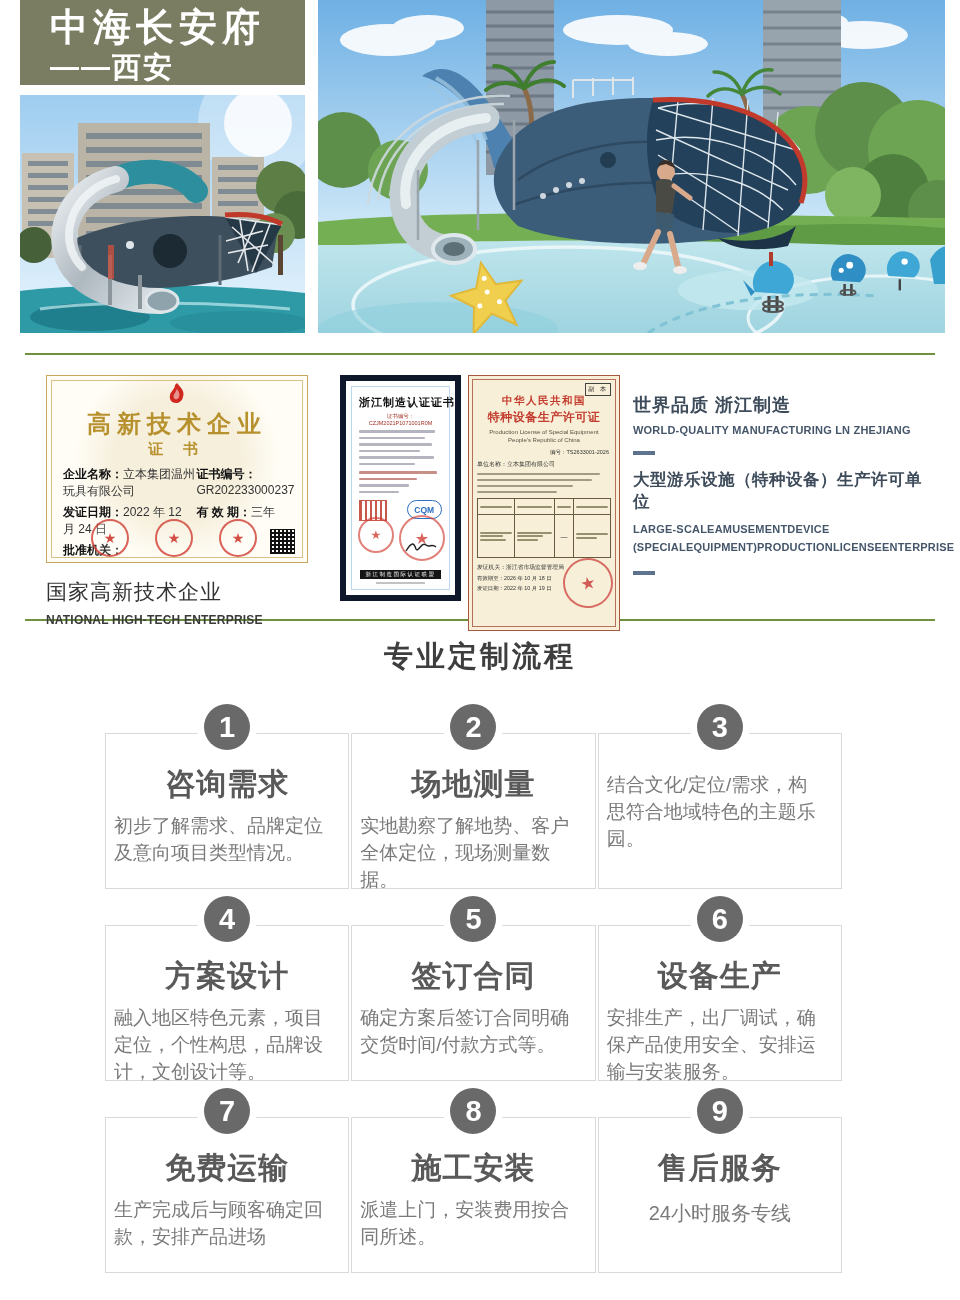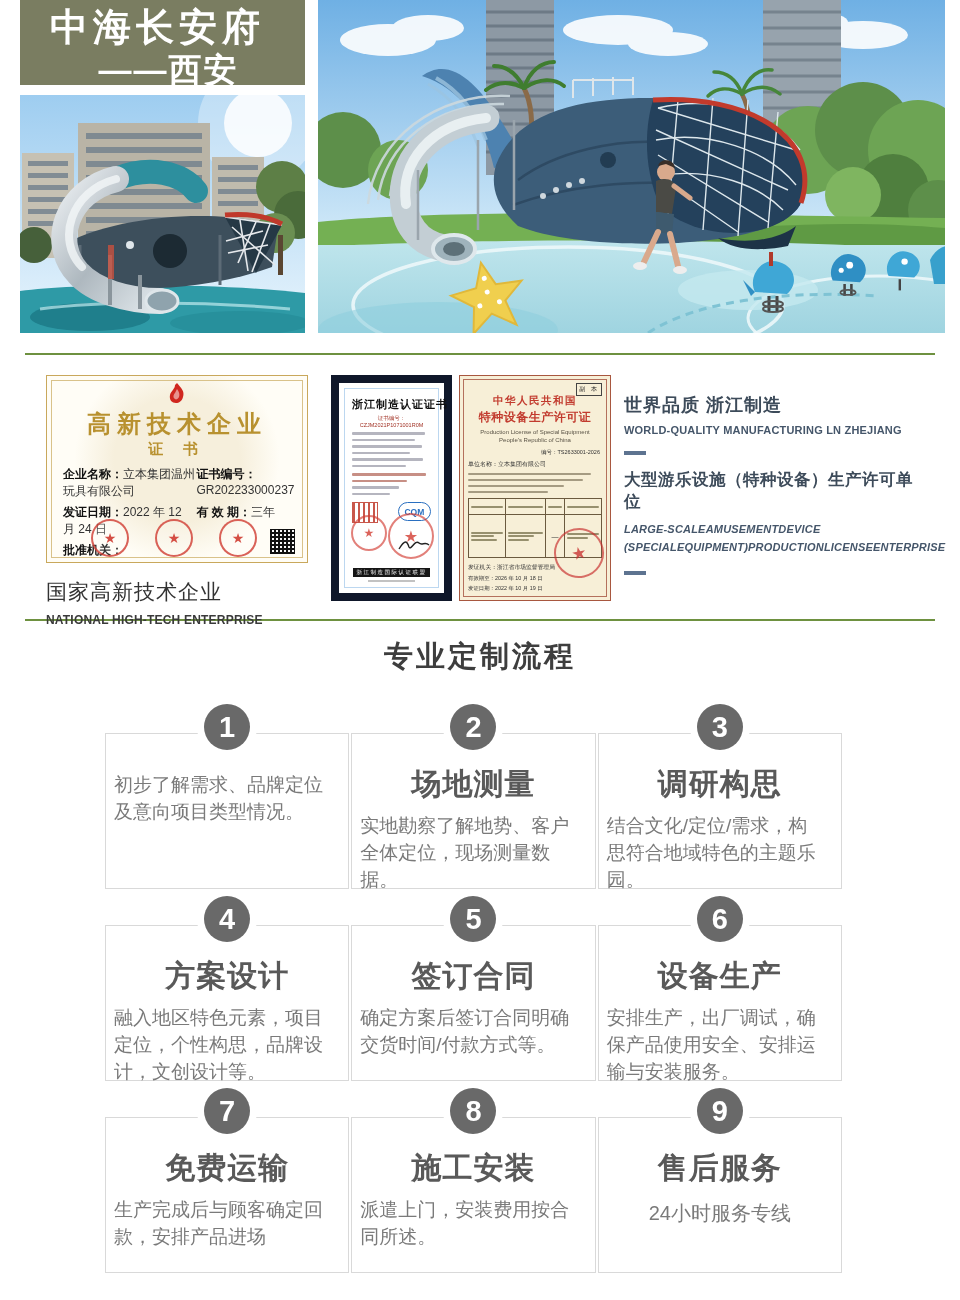--- a/index.html
+++ b/index.html
@@ -6,21 +6,21 @@
   body{
     width:960px;height:1300px;overflow:hidden;background:#ffffff;
     font-family:"Liberation Sans","DejaVu Sans",sans-serif;color:#333;
     position:relative;
   }
   
   .hero{display:flex;padding:0 15px 0 20px;gap:13px;height:333px;}
   .hero-left{width:285px;display:flex;flex-direction:column;}
   .badge{height:85px;background:#7a7d61;color:#fff;box-sizing:border-box;padding:6px 18px 0 30px;}
   .badge-l1{font-size:38px;font-weight:bold;letter-spacing:5px;line-height:1.15;}
-  .badge-l2{font-size:33px;font-weight:bold;text-align:center;margin-top:-2px;letter-spacing:2px;}
+  .badge-l2{font-size:29px;font-weight:bold;text-align:left;margin-top:-2px;letter-spacing:2px;}
   .photo{margin-top:10px;height:238px;overflow:hidden;}
   .render{width:627px;height:333px;overflow:hidden;}
   svg{display:block;}
   
   .divider{height:2px;background:#6e9140;margin:20px 25px 0 25px;}
   .divider2{height:2px;background:#6e9140;margin:12px 25px 0 25px;}
   
   .certs{display:flex;align-items:flex-start;padding:20px 15px 0 46px;height:232px;}
   .cert-col1{width:262px;}
   .cert-gold{position:relative;height:188px;border:1.5px solid #c9a85c;background:#fffdf6;
@@ -35,21 +35,21 @@
   .gold-fields b{color:#111;}
   .stamp-row{position:absolute;left:44px;bottom:5px;display:flex;gap:26px;}
   .stamp{width:34px;height:34px;border-radius:50%;border:2px solid rgba(207,59,49,.8);color:rgba(207,59,49,.9);
     display:flex;align-items:center;justify-content:center;font-size:14px;background:rgba(255,255,255,.15);}
   .qr{position:absolute;right:12px;bottom:8px;width:25px;height:25px;
     background-image:repeating-linear-gradient(0deg,#111 0 2px,transparent 2px 4px),
                      repeating-linear-gradient(90deg,#111 0 2px,#f8f8f8 2px 4px);}
   .cap-cn{font-size:21px;color:#333;letter-spacing:1px;margin-top:15px;}
   .cap-en{font-size:12px;font-weight:bold;color:#3a3a3a;margin-top:7px;letter-spacing:.2px;}
   
-  .cert-blue{width:121px;height:226px;margin-left:23px;border:8px solid #0f172a;background:#fff;
+  .cert-blue{width:121px;height:226px;margin-left:32px;border:6px solid #0f172a;background:#fff;
     box-sizing:border-box;padding:5px;position:relative;}
   .cert-blue .inner{border:1px solid #bcd7f0;height:100%;box-sizing:border-box;position:relative;padding:0 7px;}
   .zj-title{font-family:"Liberation Serif","DejaVu Serif",serif;font-weight:bold;font-size:11px;color:#101010;
     letter-spacing:1px;text-align:center;margin-top:8px;white-space:nowrap;}
   .zj-no{font-size:5.5px;color:#a23326;text-align:center;margin-top:3px;}
   .tl{height:2.5px;background:#b5b5bf;margin-top:4px;border-radius:1px;}
   .tl.red{background:#c78f85;}
   .logos{display:flex;justify-content:space-between;gap:20px;margin-top:7px;}
   .logo-red{width:26px;height:19px;border:1px solid #c03a2c;
     background-image:repeating-linear-gradient(90deg,#c03a2c 0 2px,transparent 2px 5px);opacity:.85;}
@@ -57,21 +57,21 @@
     font-size:8.5px;font-weight:bold;display:flex;align-items:center;justify-content:center;box-sizing:border-box;}
   .zj-stamp-l{position:absolute;left:6px;bottom:36px;width:32px;height:32px;border-radius:50%;
     border:2px solid rgba(210,60,50,.65);color:rgba(210,60,50,.8);display:flex;align-items:center;justify-content:center;font-size:12px;}
   .zj-stamp-r{position:absolute;right:4px;bottom:28px;width:42px;height:42px;border-radius:50%;
     border:2px solid rgba(210,60,50,.65);color:rgba(210,60,50,.8);display:flex;align-items:center;justify-content:center;font-size:16px;}
   .zj-band{position:absolute;left:8px;right:8px;bottom:10px;height:9px;background:#151515;color:#fff;
     font-size:5.5px;line-height:9px;text-align:center;letter-spacing:1.5px;}
   .zj-foot{position:absolute;left:25%;right:25%;bottom:5px;height:2px;background:#c2c2c2;}
   .sig{position:absolute;left:52px;bottom:34px;}
   
-  .cert-lic{width:152px;height:226px;margin-left:7px;background:#f7efd7;border:1px solid #a8573f;
+  .cert-lic{width:152px;height:256px;margin-left:7px;background:#f7efd7;border:1px solid #a8573f;
     box-sizing:border-box;position:relative;padding:6px 8px;}
   .cert-lic::before{content:"";position:absolute;inset:3px;border:1px solid #b4705c;pointer-events:none;}
   .copy-tag{position:absolute;top:7px;right:8px;border:1px solid #444;font-size:6px;letter-spacing:2px;
     padding:1px 2px;color:#222;background:#f7efd7;}
   .lic-t1{margin-top:12px;text-align:center;color:#c23b2e;font-weight:bold;font-size:10.5px;
     font-family:"Liberation Serif","DejaVu Serif",serif;letter-spacing:1.5px;}
   .lic-t2{text-align:center;color:#c23b2e;font-weight:bold;font-size:12px;
     font-family:"Liberation Serif","DejaVu Serif",serif;letter-spacing:.5px;margin-top:1px;}
   .lic-en{font-size:6px;color:#5a5346;text-align:center;line-height:1.35;margin-top:2px;}
   .lic-no{font-size:5.5px;color:#333;text-align:right;margin:5px 2px 0 0;}
@@ -85,21 +85,21 @@
   .lic-dates{display:flex;justify-content:space-between;font-size:5.4px;color:#333;margin-top:3px;}
   .lic-stamp{position:absolute;right:6px;bottom:22px;width:46px;height:46px;border-radius:50%;
     border:2px solid rgba(198,40,40,.65);color:rgba(198,40,40,.75);display:flex;align-items:center;
     justify-content:center;font-size:17px;transform:rotate(-12deg);}
   
   .blurb{margin-left:13px;padding-top:18px;width:290px;}
   .blurb-cn1{font-size:18px;font-weight:bold;color:#3d4b5a;letter-spacing:1px;}
   .blurb-en{font-size:11px;font-weight:bold;color:#45566a;margin-top:7px;letter-spacing:.2px;}
   .dash{width:22px;height:4px;background:#5d7390;margin:15px 0 14px 0;}
   .blurb-cn2{font-size:16.5px;font-weight:bold;color:#3d4b5a;letter-spacing:.5px;}
-  .blurb-en2{font-size:11px;font-weight:bold;color:#45566a;margin-top:7px;line-height:1.65;letter-spacing:.2px;font-style:italic;}
+  .blurb-en2{font-size:11px;font-weight:bold;color:#45566a;margin-top:7px;line-height:1.65;letter-spacing:.2px;}
   
   .proc-title{margin-top:16px;text-align:center;font-size:29px;font-weight:bold;color:#3e3e3e;letter-spacing:3px;}
   .steps{display:grid;grid-template-columns:repeat(3,1fr);gap:36px 2px;width:737px;margin:56px 0 0 105px;}
   .step-card{position:relative;border:1px solid #d9d9d9;background:#fff;height:156px;box-sizing:border-box;padding-top:30px;}
   .step-num{position:absolute;top:-30px;left:50%;transform:translateX(-50%);width:46px;height:46px;border-radius:50%;
     background:#696969;color:#fff;font-size:29px;font-weight:bold;display:flex;align-items:center;justify-content:center;
     box-shadow:0 0 0 7px #fff;}
   .step-title{text-align:center;font-size:30px;font-weight:bold;color:#595959;letter-spacing:1px;}
   .step-desc{margin:8px 18px 0 8px;font-size:19px;color:#7a7a7a;line-height:1.42;text-align:left;}
   .step-desc.center{text-align:center;margin:10px 10px 0 10px;font-size:20px;}
@@ -497,30 +497,30 @@
   </div>
 </div>
 
 <div class="divider2"></div>
 
 <div class="proc-title">专业定制流程</div>
 
 <div class="steps">
   <div class="step-card">
     <div class="step-num">1</div>
+    <div class="step-title">咨询需求</div>
     <div class="step-desc">初步了解需求、品牌定位及意向项目类型情况。</div>
   </div>
   <div class="step-card">
     <div class="step-num">2</div>
     <div class="step-title">场地测量</div>
     <div class="step-desc">实地勘察了解地势、客户全体定位，现场测量数据。</div>
   </div>
   <div class="step-card">
     <div class="step-num">3</div>
-    <div class="step-title">调研构思</div>
     <div class="step-desc">结合文化/定位/需求，构思符合地域特色的主题乐园。</div>
   </div>
   <div class="step-card">
     <div class="step-num">4</div>
     <div class="step-title">方案设计</div>
     <div class="step-desc">融入地区特色元素，项目定位，个性构思，品牌设计，文创设计等。</div>
   </div>
   <div class="step-card">
     <div class="step-num">5</div>
     <div class="step-title">签订合同</div>

